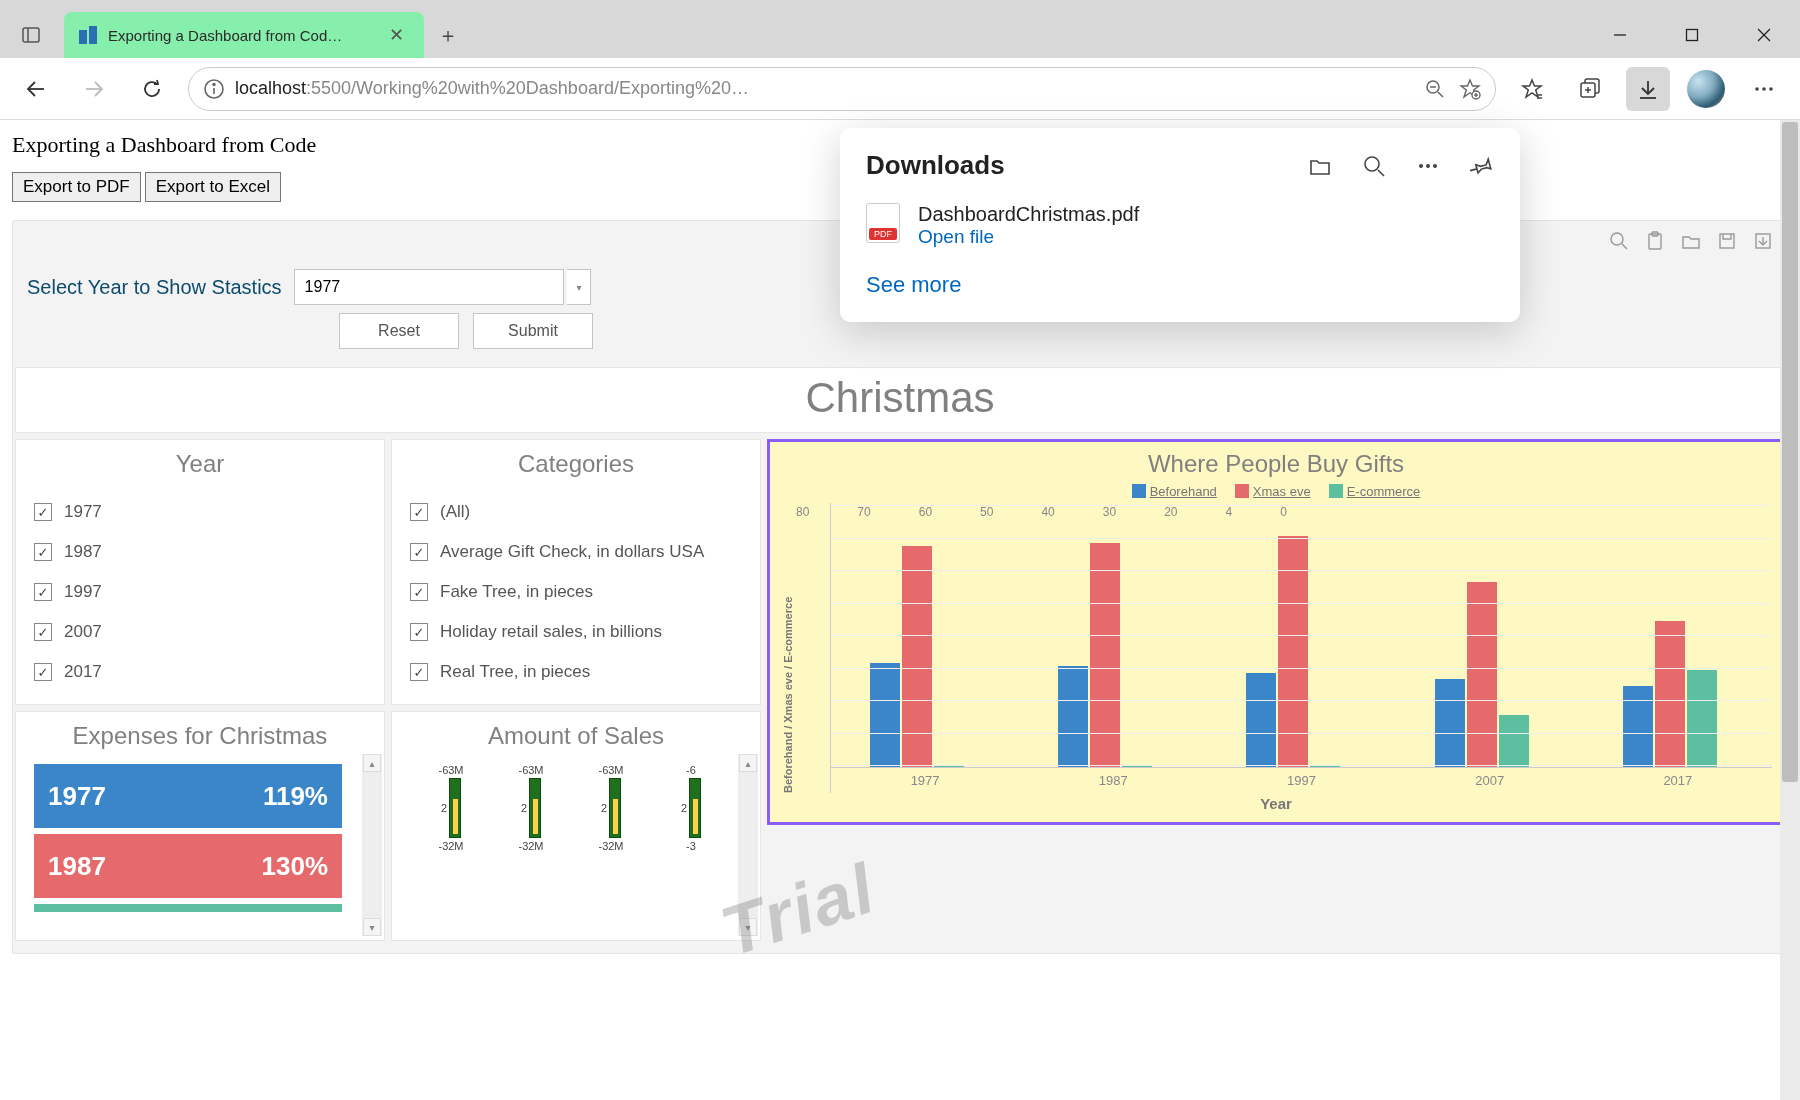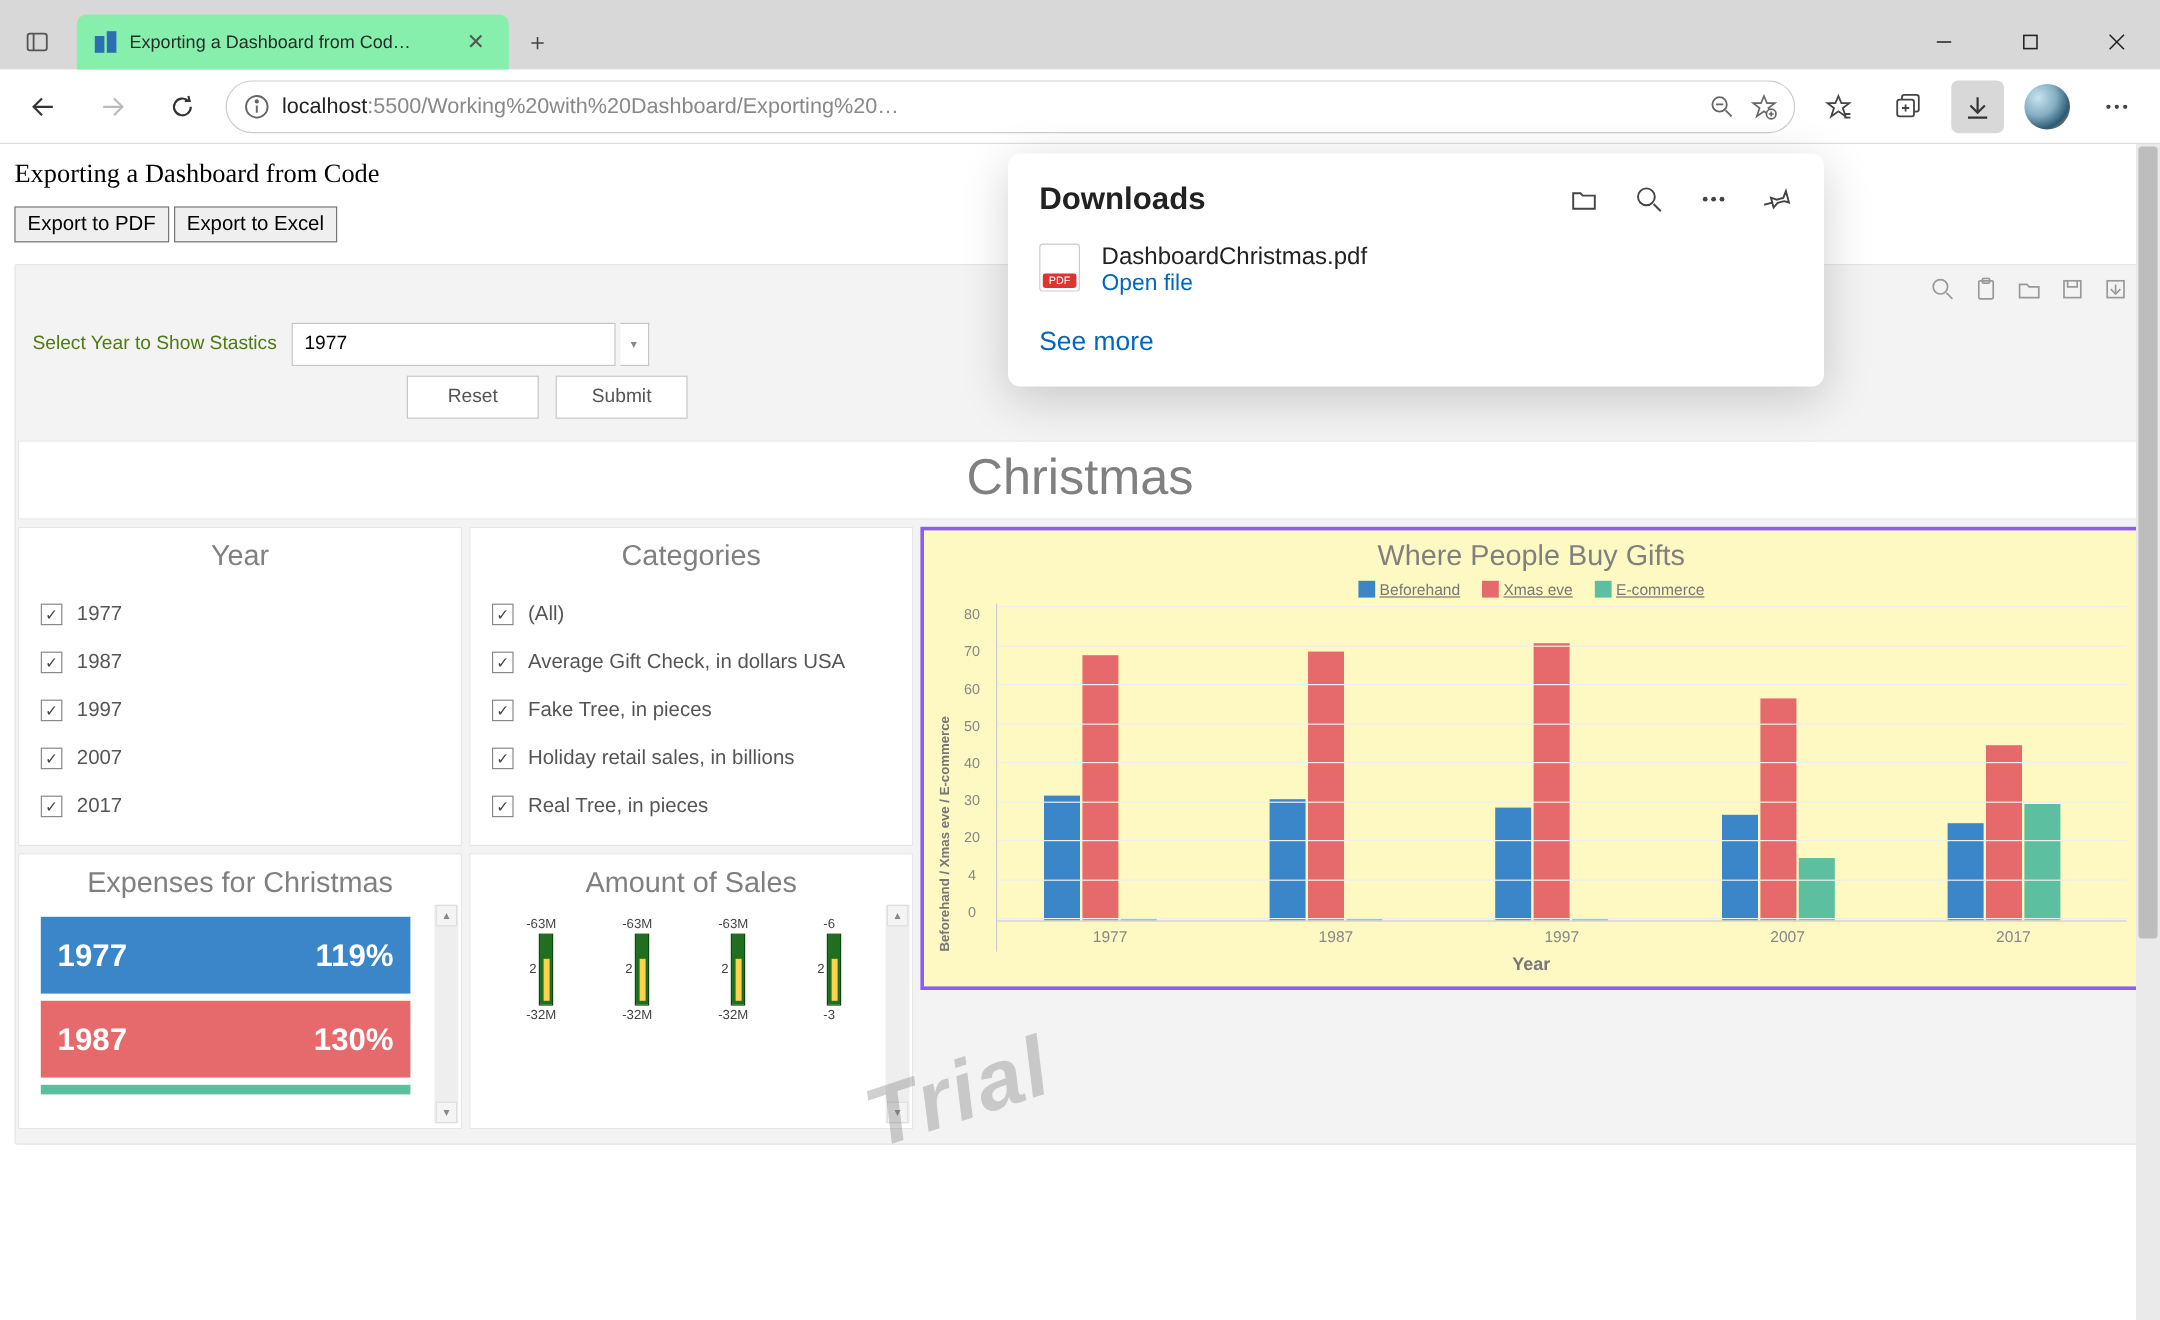--- a/index.html
+++ b/index.html
@@ -30,46 +30,46 @@
   
   .page { padding: 12px; position: relative; }
   .page-head { font-family: "Times New Roman", serif; font-size: 22px; color: #000; margin-bottom: 14px; }
   .ex-buttons { margin-bottom: 18px; }
   .ex-buttons button { font-family: Arial, sans-serif; font-size: 17px; padding: 4px 10px; background: #efefef; border: 1px solid #767676; cursor: pointer; }
 
   .dash-shell { background: #f3f3f3; border: 1px solid #e5e5e5; border-radius: 2px; padding: 0; position: relative; }
   .dash-toolbar { display: flex; justify-content: flex-end; gap: 16px; padding: 10px 14px 0; color: #888; }
   .dash-toolbar .ti { width: 20px; height: 20px; cursor: pointer; }
   .filter-row { display: flex; align-items: center; gap: 12px; padding: 18px 14px 8px; color: #555; }
-  .filter-row .lbl { font-size: 16px; color: #4d7c0f; }
+  .filter-row .lbl { font-size: 20px; color: #0c4a6e; }
   .year-select { position: relative; }
   .year-select input { width: 270px; height: 36px; border: 1px solid #c5c5c5; padding: 0 10px; font-size: 16px; background: #fff; }
   .year-select .dd-btn { width: 24px; height: 36px; border: 1px solid #c5c5c5; border-left: none; background: #fff; display: inline-flex; align-items: center; justify-content: center; cursor: pointer; vertical-align: top; color: #888; font-size: 10px; }
   .filter-actions { padding: 0 14px 18px; margin-left: 312px; display: flex; gap: 14px; }
-  .filter-actions button { width: 110px; height: 36px; border: 1px solid #c5c5c5; background: #fff; font-size: 16px; color: #555; cursor: pointer; }
+  .filter-actions button { width: 120px; height: 36px; border: 1px solid #c5c5c5; background: #fff; font-size: 16px; color: #555; cursor: pointer; }
 
   .dash-title { font-size: 42px; color: #808080; text-align: center; padding: 6px 0 10px; background: #fff; border: 1px solid #e6e6e6; margin: 0 2px 6px; }
 
   .grid { display: grid; grid-template-columns: 370px 370px 1fr; grid-auto-rows: min-content; gap: 6px; padding: 0 2px 6px; }
   .panel { background: #fff; border: 1px solid #e6e6e6; padding: 10px 18px 12px; position: relative; overflow: hidden; }
   .panel-title { text-align: center; font-size: 24px; color: #808080; margin-bottom: 14px; }
 
   .check-line { display: flex; align-items: center; gap: 12px; font-size: 17px; color: #555; padding: 10px 0; cursor: pointer; }
   .chk { width: 18px; height: 18px; border: 1px solid #888; display: inline-flex; align-items: center; justify-content: center; color: #444; font-size: 13px; }
 
   .right-col { grid-row: span 3; display: flex; flex-direction: column; gap: 6px; }
   .chart-panel { background: #fef9c3; border: 3px solid #8b5cf6; padding: 8px 10px 10px; }
   .chart-title { text-align: center; font-size: 24px; color: #808080; margin-bottom: 6px; }
   .legend { display: flex; gap: 18px; justify-content: center; font-size: 13px; color: #777; margin-bottom: 4px; text-decoration: underline; }
   .lg-sw { width: 14px; height: 14px; display: inline-block; margin-right: 4px; vertical-align: -2px; }
   .c-blue { background: #3a86c8; } .c-red { background: #e66a6c; } .c-green { background: #5bbfa0; }
 
   .barchart { display: flex; height: 290px; }
   .y-axis-label { writing-mode: vertical-rl; transform: rotate(180deg); font-size: 11px; color: #777; padding: 0 2px; font-weight: bold; }
-  .y-axis { width: 34px; display: flex; flex-direction: column; justify-content: space-between; align-items: center; font-size: 12px; color: #888; padding: 2px 6px 26px 0; }
+  .y-axis { width: 34px; display: flex; flex-direction: row; justify-content: space-between; align-items: flex-start; font-size: 12px; color: #888; padding: 2px 6px 26px 0; gap: 48px; }
   .plot { flex: 1; position: relative; border-left: 1px solid #ccc; }
   .gridline { position: absolute; left: 0; right: 0; border-top: 1px solid #eee; }
   .bars-row { position: absolute; left: 0; right: 0; bottom: 26px; top: 2px; display: flex; justify-content: space-around; align-items: flex-end; }
   .group { width: 110px; display: flex; gap: 2px; align-items: flex-end; }
   .bar { width: 30px; }
   .x-ticks { position: absolute; left: 0; right: 0; bottom: 0; height: 26px; display: flex; justify-content: space-around; align-items: center; font-size: 13px; color: #888; border-top: 1px solid #ccc; }
   .x-label { text-align: center; font-size: 15px; color: #777; font-weight: bold; margin-top: 2px; }
 
   .exp-panel { grid-column: 1; }
   .exp-row { height: 64px; display: flex; align-items: center; justify-content: space-between; padding: 0 14px; color: #fff; font-size: 26px; font-weight: bold; margin-bottom: 6px; }

